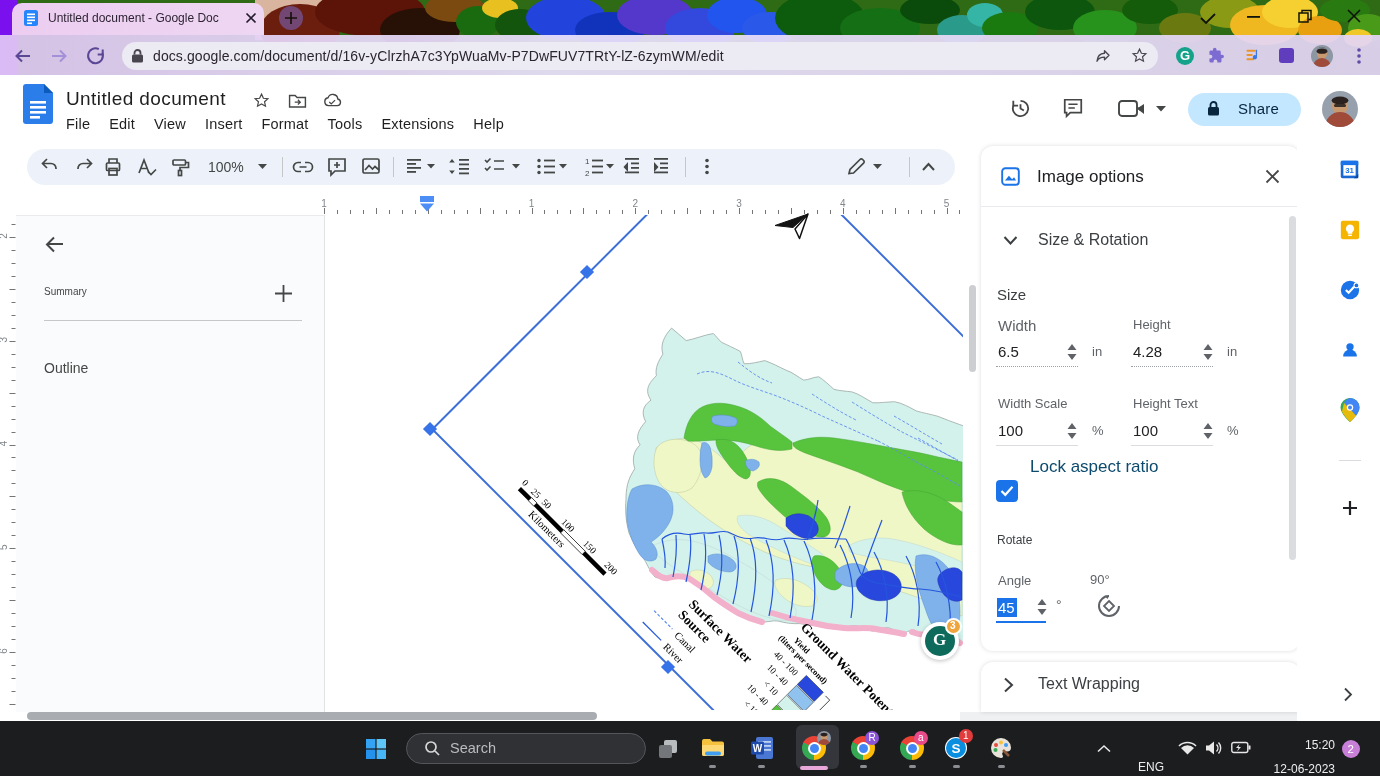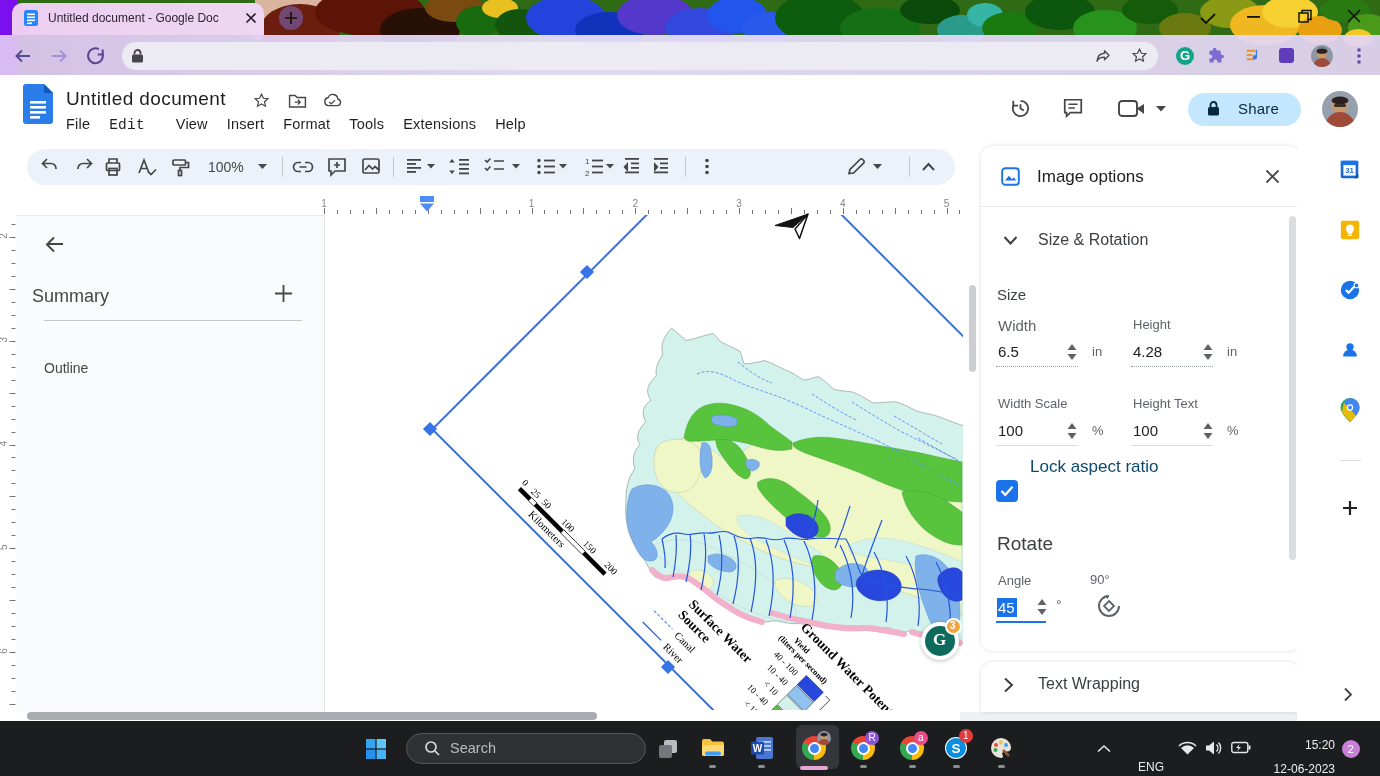--- a/index.html
+++ b/index.html
@@ -87,20 +87,21 @@
 <svg class="abs" style="left:84px;top:45px;" width="22" height="22">
       <path d="M18.7 4.5 v5 h-5" stroke="#5a4796" stroke-width="2" fill="none"></path>
       <path d="M18.4 8.2 A 7.4 7.4 0 1 1 14.8 4.2" stroke="#5a4796" stroke-width="2" fill="none"></path>
     </svg>
 
 <div class="abs" style="left:122px;top:42px;width:1036px;height:28px;border-radius:14px;background:#eceaf2;"></div>
 <svg class="abs" style="left:130px;top:48px;" width="15" height="16">
       <rect x="2" y="6.5" width="11" height="8" rx="1.5" fill="#49454e"></rect>
       <path d="M4.5 6.5 V5 a3 3 0 0 1 6 0 V6.5" stroke="#49454e" stroke-width="1.8" fill="none"></path>
     </svg>
+<div class="abs" style="left:153px;top:48px;font-size:14px;color:#2b2530;letter-spacing:0.1px;">docs.google.com/document/d/16v-yClrzhA7c3YpWuaMv-P7DwFUV7TRtY-lZ-6zymWM/edit</div>
 <svg class="abs" style="left:1094px;top:47px;" width="18" height="18" viewBox="0 0 24 24">
       <path d="M14 5 l6 6 -6 6 v-3.5 C8 13.5 5.5 16 4 19 4.5 13 8 8.6 14 8.3 Z" fill="none" stroke="#49454e" stroke-width="1.8" stroke-linejoin="round"></path>
     </svg>
 <svg class="abs" style="left:1131px;top:47px;" width="17" height="17" viewBox="0 0 24 24">
       <path d="M12 3 l2.7 5.8 6.3 0.7 -4.7 4.3 1.3 6.2 -5.6 -3.2 -5.6 3.2 1.3 -6.2 -4.7 -4.3 6.3 -0.7 Z" fill="none" stroke="#49454e" stroke-width="1.7"></path>
     </svg>
 
 <div class="abs" style="left:1176px;top:47px;width:18px;height:18px;border-radius:50%;background:#14a38a;"></div>
 <div class="abs" style="left:1180px;top:48px;font-size:13px;font-weight:bold;color:#fff;">G</div>
 <svg class="abs" style="left:1208px;top:47px;" width="17" height="17" viewBox="0 0 24 24">
@@ -152,21 +153,21 @@
     </svg>
 <svg class="abs" style="left:288px;top:93px;" width="19" height="16" viewBox="0 0 24 20">
       <path d="M2 3 h7 l2.5 2.5 H22 v12 H2 Z" fill="none" stroke="#444746" stroke-width="1.8"></path>
       <path d="M8.5 11.5 h6.5 M12.5 8.5 l3 3 -3 3" stroke="#444746" stroke-width="1.6" fill="none"></path>
     </svg>
 <svg class="abs" style="left:322px;top:93px;" width="20" height="15" viewBox="0 0 26 19">
       <path d="M20.5 7.5 a6.5 6.5 0 0 0 -12.6 -1.6 A5.2 5.2 0 0 0 8.5 16.2 h11.5 a4.4 4.4 0 0 0 0.5 -8.7 Z" fill="none" stroke="#444746" stroke-width="1.8"></path>
       <path d="M9.5 11.5 l2.5 2.5 5 -5" stroke="#444746" stroke-width="1.6" fill="none"></path>
     </svg>
 <div class="abs" style="left:66px;top:116px;font-size:14.5px;color:#1f1f1f;letter-spacing:0.2px;">
-<span style="margin-right:19px;">File</span><span style="margin-right:31px;font-family:Liberation Mono, monospace;">Edit</span><span style="margin-right:19px;">View</span><span style="margin-right:19px;">Insert</span><span style="margin-right:19px;">Format</span><span style="margin-right:19px;">Tools</span><span style="margin-right:19px;">Extensions</span><span>Help</span>
+<span style="margin-right:19px;">File</span><span style="margin-right:19px;">Edit</span><span style="margin-right:19px;">View</span><span style="margin-right:19px;">Insert</span><span style="margin-right:19px;">Format</span><span style="margin-right:19px;">Tools</span><span style="margin-right:19px;">Extensions</span><span>Help</span>
 </div>
 
 <svg class="abs" style="left:1009px;top:97px;" width="23" height="23" viewBox="0 0 24 24">
       <path d="M12 4 a8 8 0 1 1 -7.4 5" stroke="#444746" stroke-width="1.9" fill="none"></path>
       <path d="M4.5 4 v5 h5" stroke="#444746" stroke-width="1.9" fill="none"></path>
       <path d="M12 7.5 V12 l3.5 2" stroke="#444746" stroke-width="1.9" fill="none"></path>
     </svg>
 <svg class="abs" style="left:1062px;top:97px;" width="22" height="22" viewBox="0 0 24 24">
       <path d="M3 3 h18 v14 h-12 l-4 4 v-4 h-2 Z" fill="none" stroke="#444746" stroke-width="1.9"></path>
       <path d="M7 8 h10 M7 12 h7" stroke="#444746" stroke-width="1.7"></path>
@@ -379,21 +380,21 @@
 
 <svg class="abs" style="left:419px;top:196px;" width="16" height="16">
       <rect x="1" y="0" width="14" height="6" fill="#4c8df6"></rect>
       <path d="M1 7.5 h14 l-7 8 Z" fill="#4c8df6"></path>
     </svg>
 
 <div class="abs" style="left:16px;top:215px;width:309px;height:497px;background:#fafbfd;border-right:1px solid #e1e3e1;border-top:1px solid #e8eaed;"></div>
 <svg class="abs" style="left:42px;top:233px;" width="24" height="24" viewBox="0 0 24 24">
       <path d="M21 11 H6 M12 4.5 L5 11.5 L12 18.5" stroke="#444746" stroke-width="2" fill="none"></path>
     </svg>
-<div class="abs" style="left:32px;top:286px;font-size:18px;font-weight:500;color:#444746;">Summary</div>
+<div class="abs" style="left:44px;top:286px;font-size:10px;font-weight:500;color:#444746;">Summary</div>
 <svg class="abs" style="left:274px;top:284px;" width="19" height="19">
       <path d="M9.5 1 V18 M1 9.5 H18" stroke="#444746" stroke-width="1.8"></path>
     </svg>
 <div class="abs" style="left:44px;top:320px;width:258px;height:1px;background:#c7c7c7;"></div>
 <div class="abs" style="left:44px;top:360px;font-size:14px;font-weight:500;color:#444746;">Outline</div>
 
 <svg class="abs" style="left:0;top:215px;" width="16" height="495" id="vrulersvg">
       <rect x="11.5" y="9" width="4" height="1" fill="#757575"></rect>
       <rect x="9.5" y="22" width="6" height="1" fill="#757575"></rect>
       <rect x="11.5" y="35" width="4" height="1" fill="#757575"></rect>
@@ -635,21 +636,21 @@
 <svg class="abs" style="left:1202px;top:423px;" width="12" height="16">
       <path d="M6 0 l4.5 6 h-9 Z M6 16 l4.5-6 h-9 Z" fill="#5f6368"></path>
     </svg>
 <div class="abs" style="left:1092px;top:423px;font-size:13px;color:#5f6368;">%</div>
 <div class="abs" style="left:1227px;top:423px;font-size:13px;color:#5f6368;">%</div>
 <div class="abs" style="left:996px;top:480px;width:22px;height:22px;border-radius:4px;background:#1a73e8;"></div>
 <svg class="abs" style="left:1000px;top:485px;" width="14" height="12">
       <path d="M1.5 6 l3.8 3.8 L12.5 1.8" stroke="#fff" stroke-width="2.2" fill="none"></path>
     </svg>
 <div class="abs" style="left:1030px;top:457px;font-size:17px;color:#0c4a6e;">Lock aspect ratio</div>
-<div class="abs" style="left:997px;top:533px;font-size:19px;font-weight:500;color:#3c4043;">Rotate</div>
+<div class="abs" style="left:997px;top:533px;font-size:12px;font-weight:500;color:#3c4043;">Rotate</div>
 <div class="abs" style="left:998px;top:573px;font-size:13px;color:#5f6368;">Angle</div>
 <div class="abs" style="left:1090px;top:572px;font-size:13px;color:#5f6368;">90°</div>
 <div class="abs" style="left:997px;top:598px;width:20px;height:19px;background:#1a73e8;"></div>
 <div class="abs" style="left:998px;top:599px;font-size:15px;color:#fff;">45</div>
 <div class="abs" style="left:996px;top:621px;width:50px;height:2px;background:#1a73e8;"></div>
 <svg class="abs" style="left:1036px;top:599px;" width="12" height="16">
       <path d="M6 0 l4.5 6 h-9 Z M6 16 l4.5-6 h-9 Z" fill="#5f6368"></path>
     </svg>
 <div class="abs" style="left:1056px;top:597px;font-size:14px;color:#5f6368;">°</div>
 <svg class="abs" style="left:1095px;top:592px;" width="28" height="28" viewBox="0 0 28 28">

